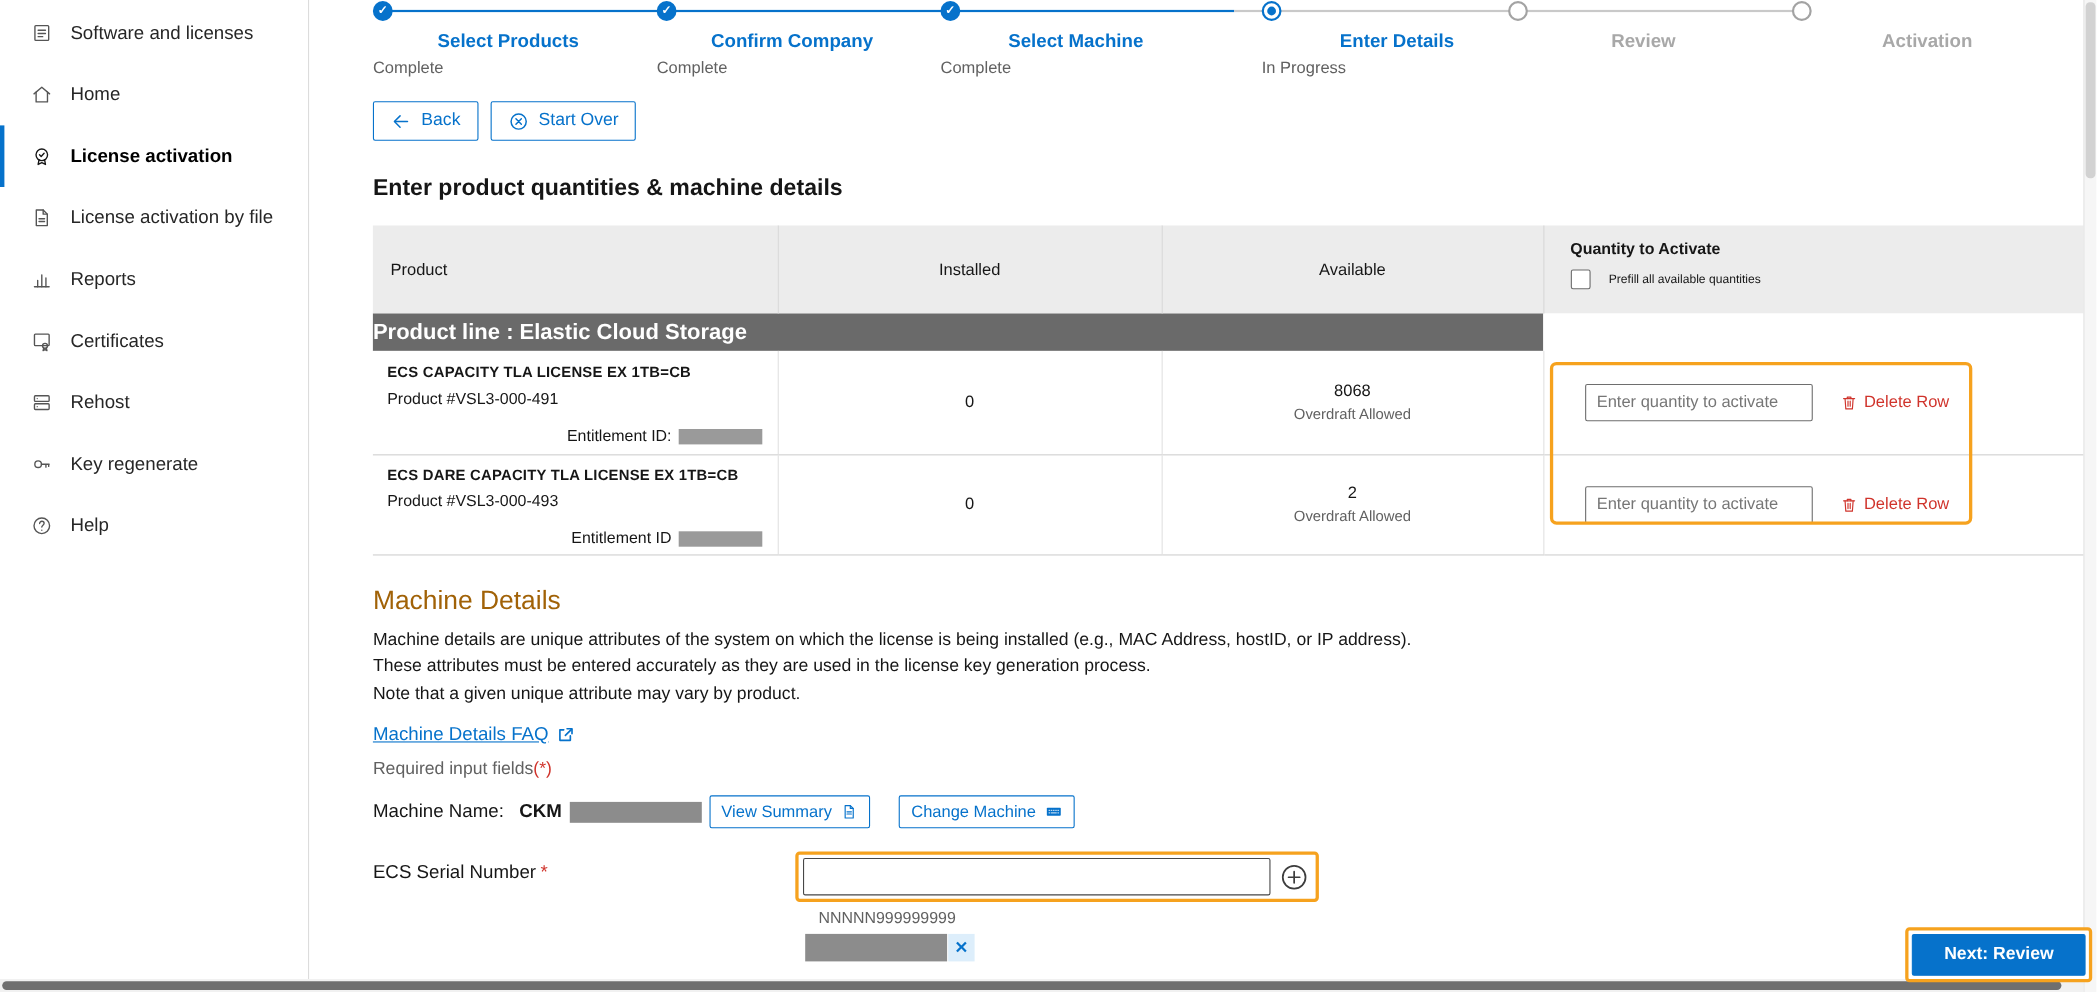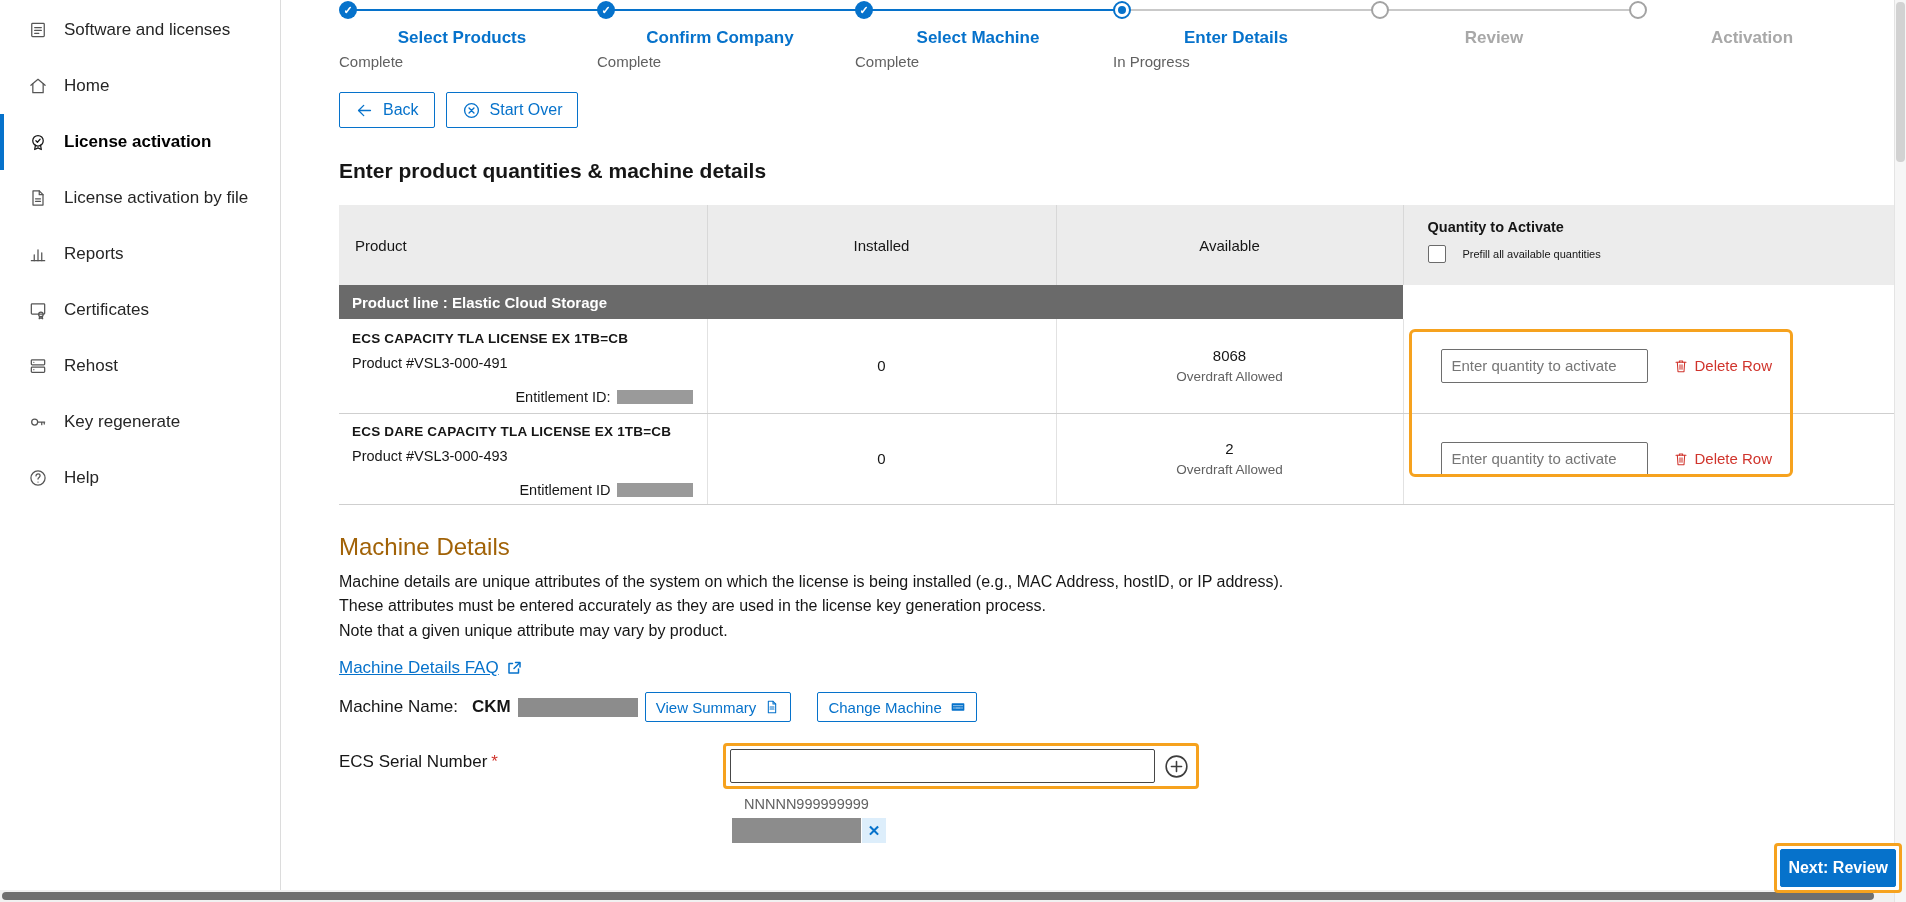--- a/index.html
+++ b/index.html
@@ -17,21 +17,21 @@
 
   
   .main { flex:1; position:relative; padding-left:58px; }
 
   
   .stepper { position:relative; height:72px; width:1380px; margin-top:1px; }
   .line { position:absolute; top:8px; height:2px; }
   .line-done { left:9px; width:774px; background:#0672CB; }
   .line-todo { left:783px; width:516px; background:#c9c9c9; }
   .step { position:absolute; top:0; width:246px; cursor:pointer; }
-  .s0{left:0}.s1{left:258px}.s2{left:516px}.s3{left:774px}.s4{left:1032px}.s5{left:1290px}
+  .s0{left:0}.s1{left:258px}.s2{left:516px}.s3{left:808px}.s4{left:1032px}.s5{left:1290px}
   .dot { position:relative; width:18px; height:18px; border-radius:50%; background:#0672CB; }
   .step.complete .dot::before { content:"✓"; position:absolute; inset:0; color:#fff; font-size:11px; line-height:18px; text-align:center; font-weight:bold; }
   .step.current .dot { background:#fff; border:2px solid #0672CB; }
   .step.current .dot::after { content:""; position:absolute; inset:3px; border-radius:50%; background:#0672CB; }
   .step.upcoming .dot { background:#fff; border:2px solid #a3a3a3; }
   .step-label { margin-top:9px; font-size:17px; font-weight:bold; color:#0672CB; white-space:nowrap;text-align:center; }
   .step.upcoming .step-label { color:#a8a8a8; }
   .step-status { margin-top:5px; font-size:15px; color:#616161; }
 
   
@@ -46,21 +46,21 @@
   table { width:100%; border-collapse:collapse; table-layout:fixed; }
   col.c1{width:368px} col.c2{width:349px} col.c3{width:347px} col.c4{width:492px}
   thead th { background:#ececec; height:80px; font-weight:normal; font-size:15px; color:#161616; }
   th.th-product { text-align:left; padding-left:16px; vertical-align:middle; border-left:none; }
   th.th-center { text-align:center; vertical-align:middle; border-left:1px solid #d8d8d8; }
   th.th-qty { text-align:left; vertical-align:top; padding:14px 0 0 24px; border-left:1px solid #d8d8d8; }
   .qty-head-title { font-size:14.5px; font-weight:bold; }
   .prefill { display:flex; align-items:center; gap:17px; margin-top:10px; font-size:11px; font-weight:normal; cursor:pointer; }
   .checkbox { width:18px; height:18px; border:1px solid #6b6b6b; border-radius:2px; background:#fff; flex:none; cursor:pointer; }
   tr.group-row td { height:34px; }
-  td.group-cell { background:#6a6a6a; color:#fff; font-size:15px; font-weight:bold; padding-left:13px; }
+  td.group-cell { background:#6a6a6a; color:#fff; font-size:20px; font-weight:bold; }
   td.group-cell-empty { background:#fff; }
   tbody tr.data-row td { border-bottom:1px solid #cfcfcf; vertical-align:middle; background:#fff; }
   tbody tr.data-row td + td { border-left:1px solid #e2e2e2; }
   tr.r1 td { height:94px; } tr.r2 td { height:91px; }
   .prod-cell { padding:4px 14px 0 13px; }
   .prod-name { font-size:13.5px; font-weight:bold; letter-spacing:.2px; }
   .prod-no { font-size:14.5px; margin-top:9px; }
   .prod-ent { font-size:14.5px; margin-top:18px; display:flex; align-items:center;justify-content:flex-end; }
   .redact { display:inline-block; background:#9a9a9a; }
   .ent-bar { width:76px; height:14px; margin-left:6px; }
@@ -101,21 +101,21 @@
   .plus-btn { border:none; background:none; width:27px; height:27px; padding:0; cursor:pointer; display:flex; }
   .plus-btn svg { width:27px; height:27px; stroke:#3d3d3d; fill:none; stroke-width:1.4; stroke-linecap:round; }
   .hint { margin:7px 0 0 21px; font-size:14.5px; color:#616161; }
   .chip-row { display:flex; align-items:center; margin:6px 0 0 9px; }
   .chip { width:129px; height:25px; background:#8c8c8c; }
   .chip-x { border:none; width:24px; height:25px; margin-left:1px; background:#ddeefb; color:#0672CB; cursor:pointer; font-size:15px; font-weight:bold; line-height:25px; }
   .chip-x::before { content:"✕"; }
 
   
   .ann3 { position:absolute; right:4px; bottom:9px; border:3px solid #F6A21E; border-radius:4px; padding:3px; background:#fff; z-index:5; }
-  .btn-primary { height:38px; padding:0 7px; background:#0672CB; color:#fff; border:1px solid #0672CB; border-radius:2px; font-size:16px; font-weight:bold; font-family:inherit; cursor:pointer; }
+  .btn-primary { height:38px; padding:0 28px; background:#0672CB; color:#fff; border:1px solid #0672CB; border-radius:2px; font-size:16px; font-weight:bold; font-family:inherit; cursor:pointer; }
 
   
   .vscroll { position:absolute; right:0; top:0; width:12px; height:100%; background:#f6f6f6; border-left:1px solid #e4e4e4; z-index:4; }
   .vthumb { position:absolute; top:2px; right:1px; width:9px; height:160px; background:#d2d2d2; border-radius:4px; }
   .hscroll { position:absolute; left:0; bottom:0; width:1894px; height:12px; background:#f1f1f1; z-index:4; }
   .hthumb { position:absolute; left:2px; top:2px; width:1872px; height:8px; background:#6f6f6f; border-radius:4px; }
 </style>
 </head>
 <body>
 
@@ -369,20 +369,23 @@
 
       <a class="faq-link">
         <span>Machine Details FAQ</span>
         <svg viewBox="0 0 16 16">
             <path d="M6.5 3.5H3V13h9.5V9"></path>
             <path d="M9.5 2.5H14V7"></path>
             <path d="M13.5 3L8 8.5"></path>
           </svg>
       </a>
 
+      <div class="required-note">
+        <span>Required input fields</span><span class="req-mark">(*)</span>
+      </div>
 
       <div class="mname-row">
         <span class="m-label">Machine Name:</span>
         <span class="m-value">CKM</span>
         <span class="redact name-bar"></span>
         <button class="btn-small vs">
           <span>View Summary</span>
           <svg viewBox="0 0 24 24" fill="none" stroke="#0672CB" stroke-width="1.6" stroke-linecap="round" stroke-linejoin="round">
               <path d="M6.5 3.5h7l4 4v13h-11z"></path>
               <path d="M13.5 3.5v4h4"></path>

